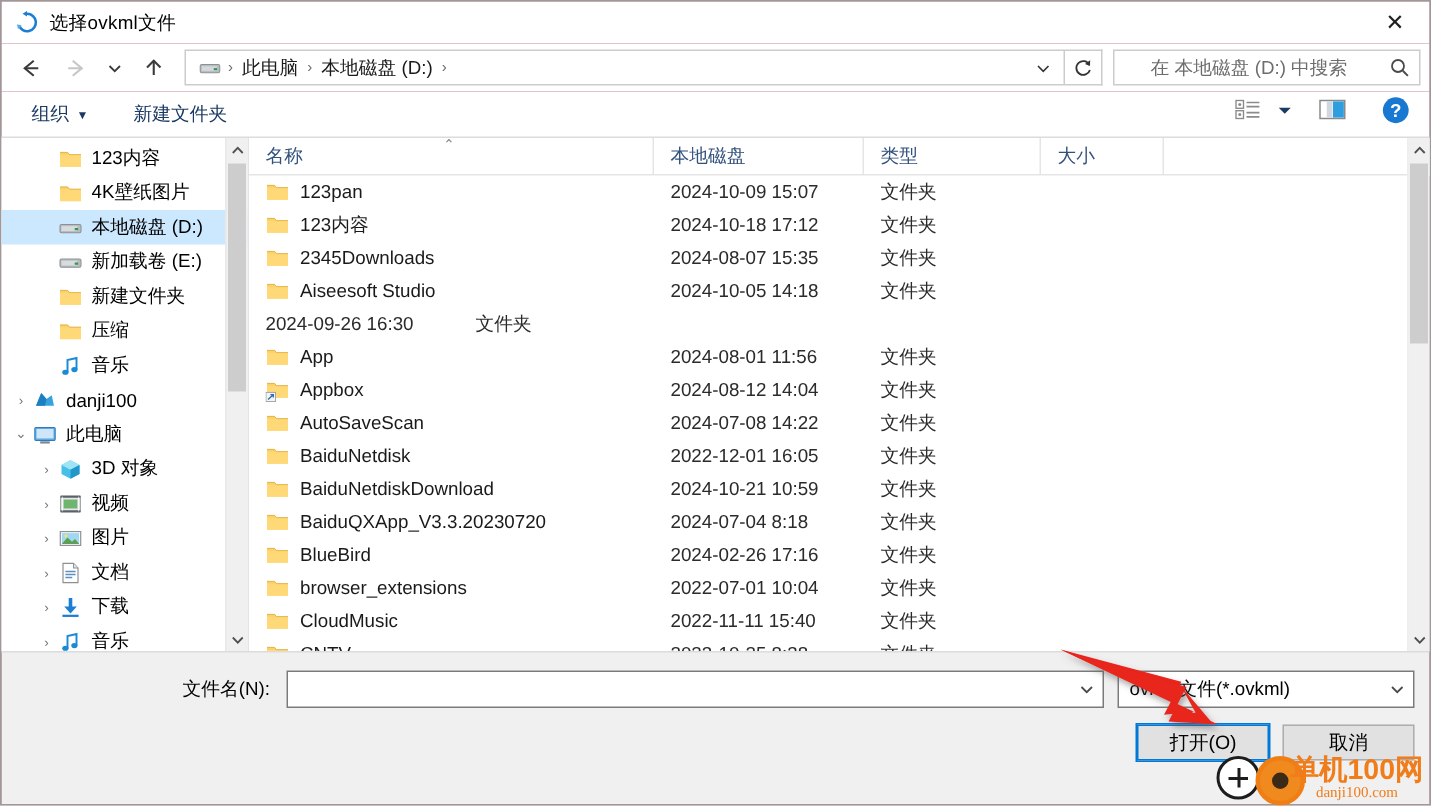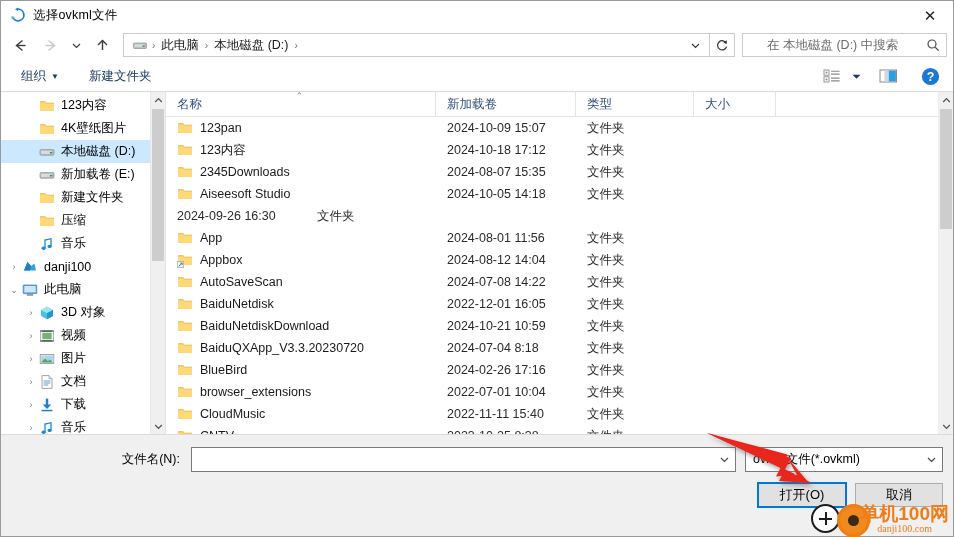--- a/index.html
+++ b/index.html
@@ -74,21 +74,21 @@
   .searchbox {
     width: 205px; height: 24px; flex: 0 0 205px; margin-left: 7px;
     border: 1px solid #cccccc; background: #fff;
     display: flex; align-items: center; padding: 0 6px 0 24px;
   }
   .search-ph { flex: 1 1 auto; font-size: 12.5px; color: #6d6d6d; white-space: nowrap; }
 
   
   .toolbar {
     height: 31px; flex: 0 0 31px;
-    display: flex; align-items: center;
+    display: flex; 
     padding: 0 8px 0 14px;
     border-bottom: 1px solid #dcdcdc;
     background: #ffffff;
   }
   .tb-item {
     font-size: 12.5px; color: #1b3a63; display: flex; align-items: center;
     gap: 5px; padding: 3px 6px; white-space: nowrap;
   }
   .tb-caret { font-size: 8px; color: #1b3a63; }
   .tb-spacer { flex: 1 1 auto; }
@@ -539,21 +539,21 @@
       </div>
     </div>
 
     <div class="filepane">
       <div class="colheader">
         <div class="col c-name">
           <span class="sortmark">⌃</span>
           <span>名称</span>
         </div>
         <div class="col c-date">
-          <span>新加载卷</span>
+          <span>本地磁盘</span>
         </div>
         <div class="col c-type">
           <span>类型</span>
         </div>
         <div class="col c-size">
           <span>大小</span>
         </div>
         <div class="col c-rest"></div>
       </div>
 

